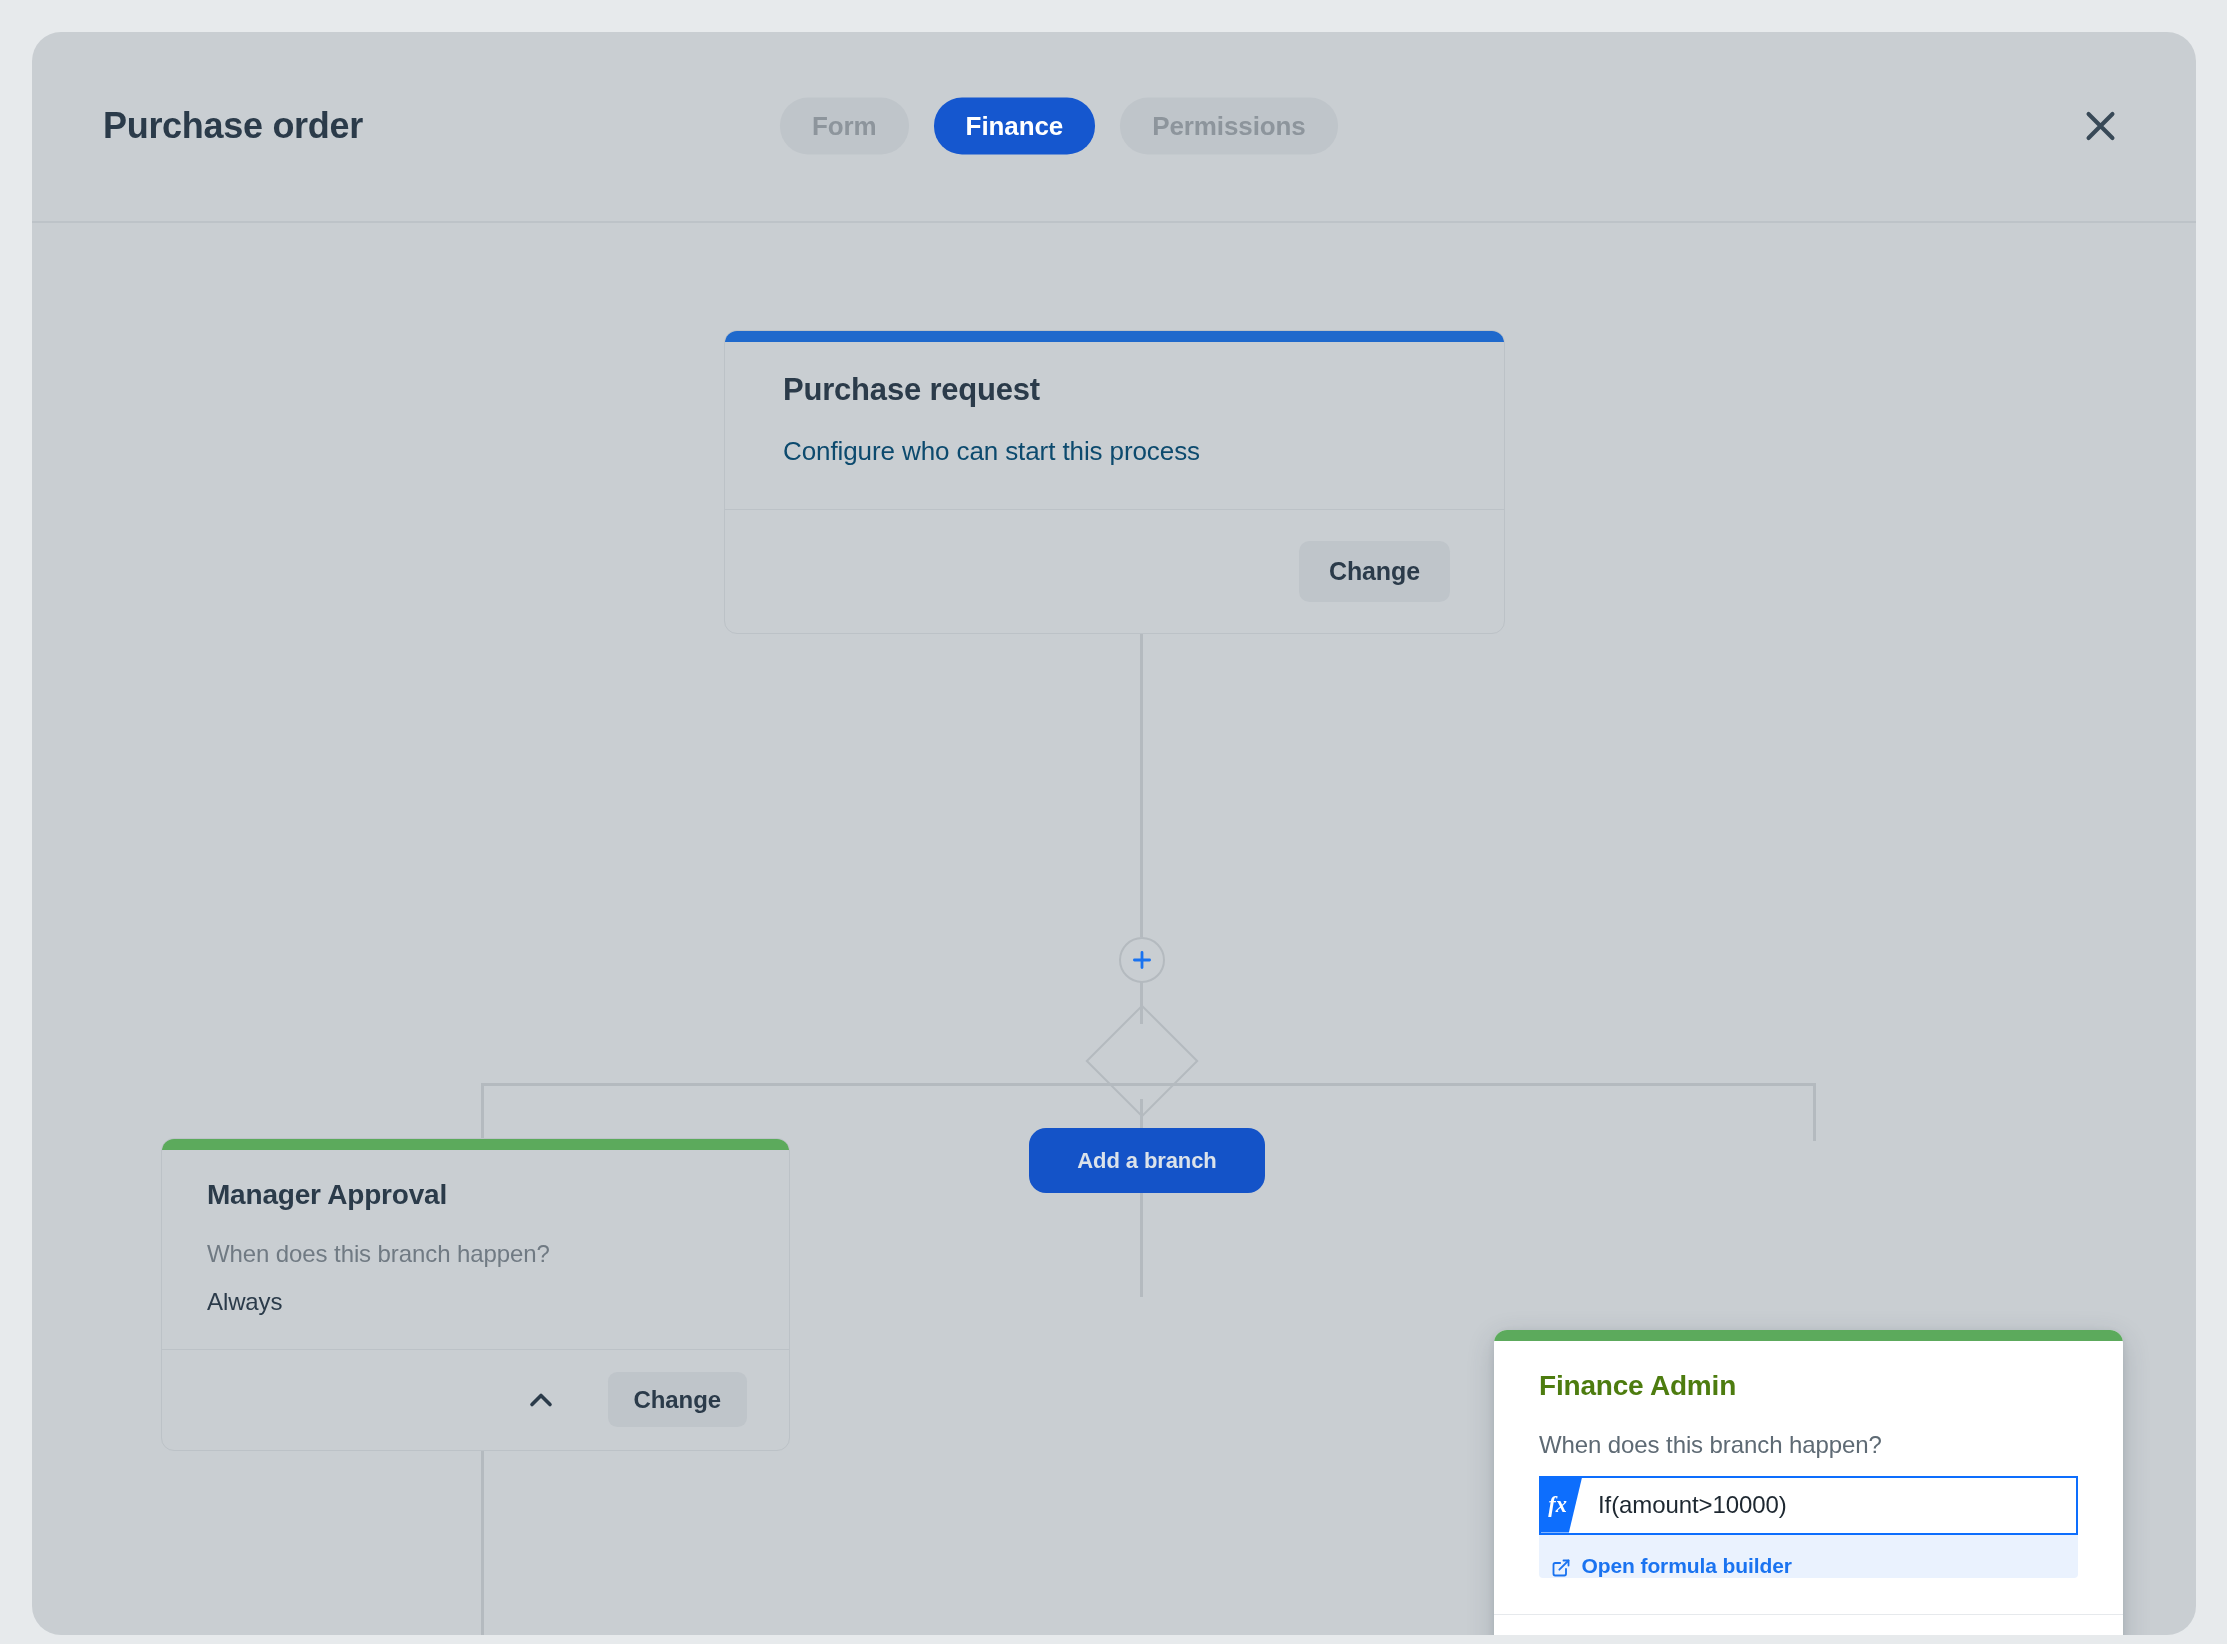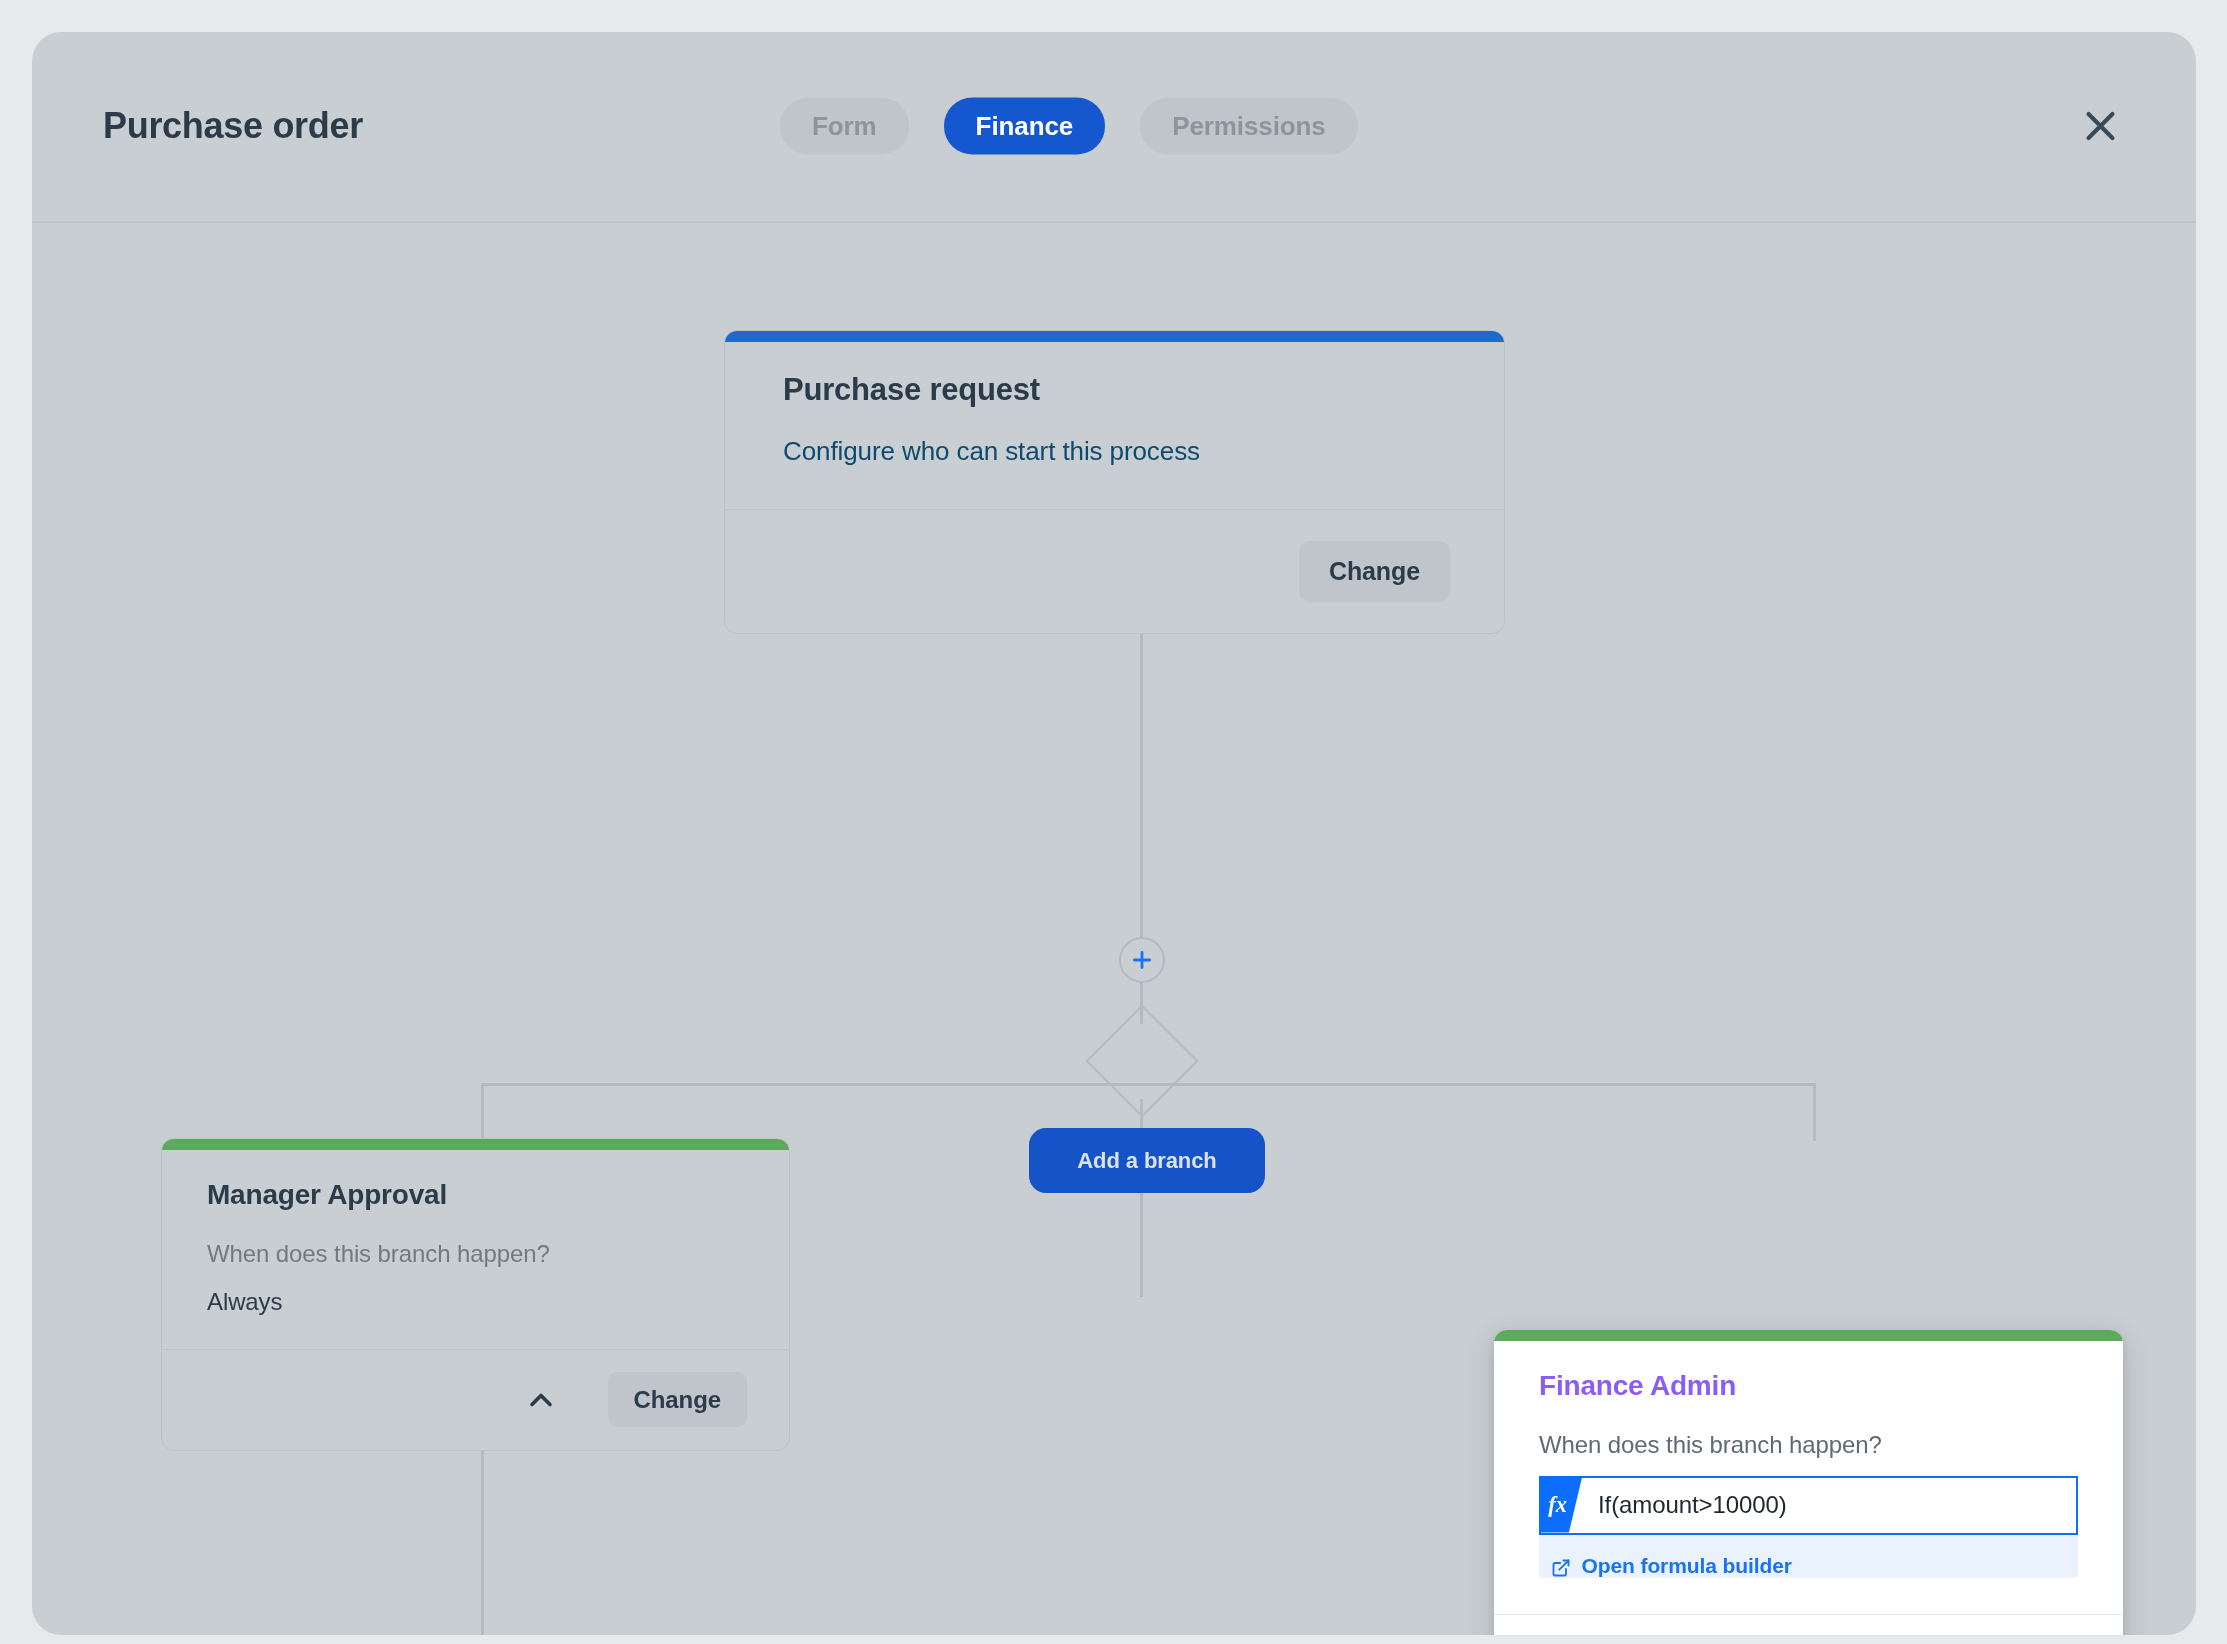--- a/index.html
+++ b/index.html
@@ -53,21 +53,21 @@
     letter-spacing: -0.3px;
     white-space: nowrap;
   }
 
   #tab-group {
     position: absolute;
     left: 748px;
     top: 94px;
     transform: translateY(-50%);
     display: flex;
-    gap: 35px;
+    gap: 25px;
   }
 
   .tab {
     height: 57px;
     padding: 0 32px;
     border-radius: 28px;
     display: flex;
     align-items: center;
     justify-content: center;
     font-size: 26px;
@@ -288,21 +288,21 @@
     border-radius: 12px;
     height: 40px;
   }
 
   
   #finance-card { left: 1462px; top: 1105px; width: 629px; }
   #finance-card-body {
     padding: 29px 45px 36px 45px;
     border-bottom: 1.3px solid #e6e9ec;
   }
-  #finance-card .branch-card-title { color: #8b5cf6; }
+  #finance-card .branch-card-title { color: #4d7c0f; }
   #finance-card .branch-question { color: #5e6a74; margin-top: 29px; }
 
   #formula-input-wrap {
     position: relative;
     margin-top: 17px;
     height: 59px;
     border: 2.6px solid #0d6efd;
     border-radius: 0;
     background: #ffffff;
     overflow: hidden;

